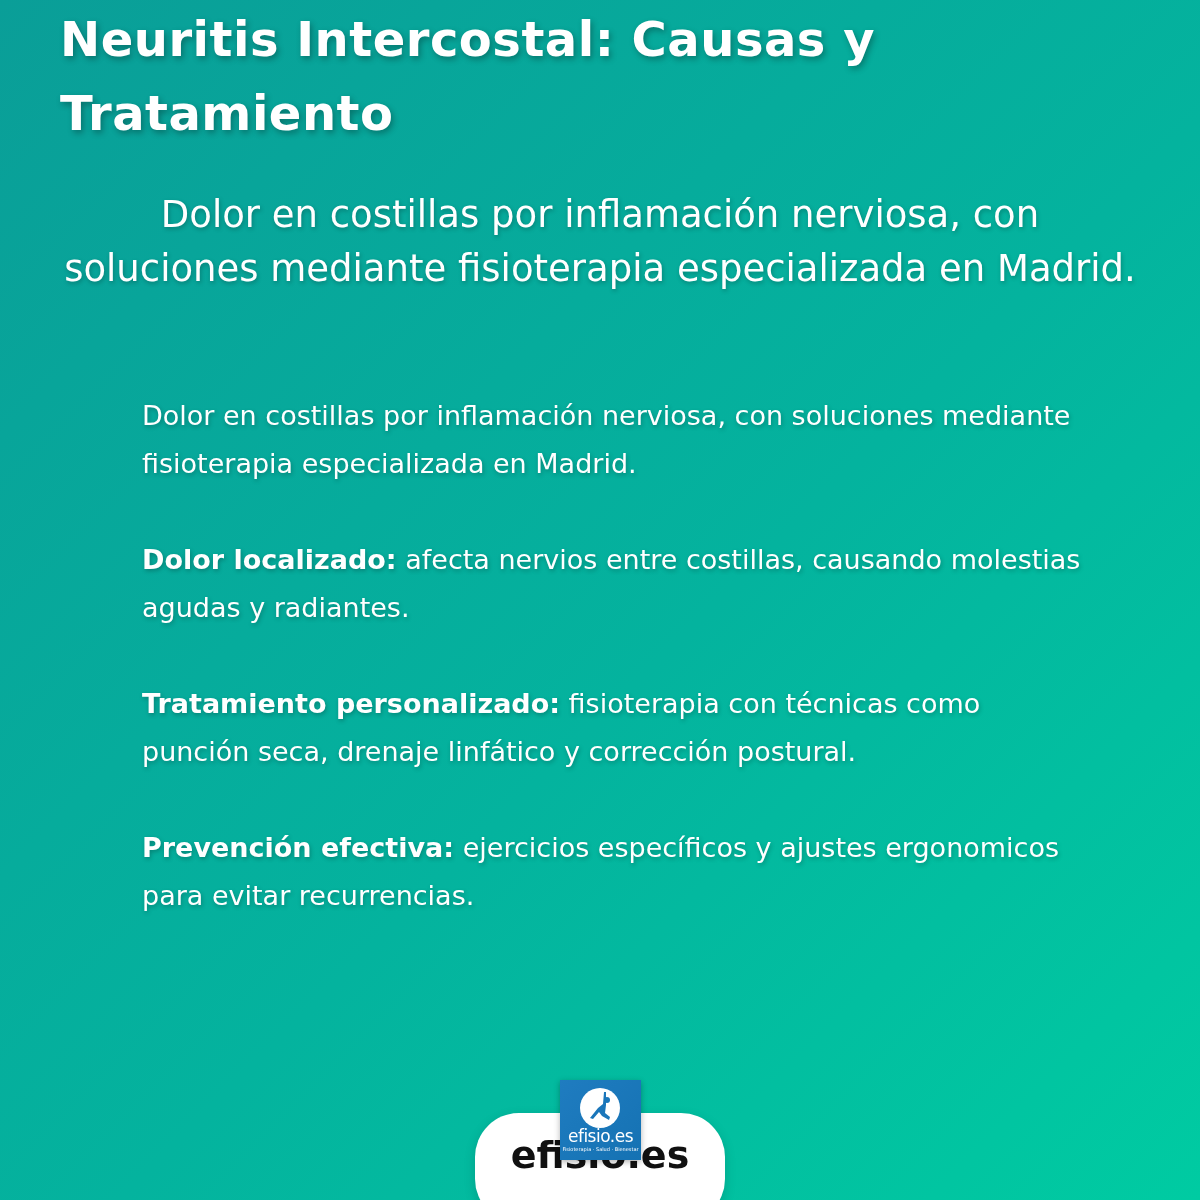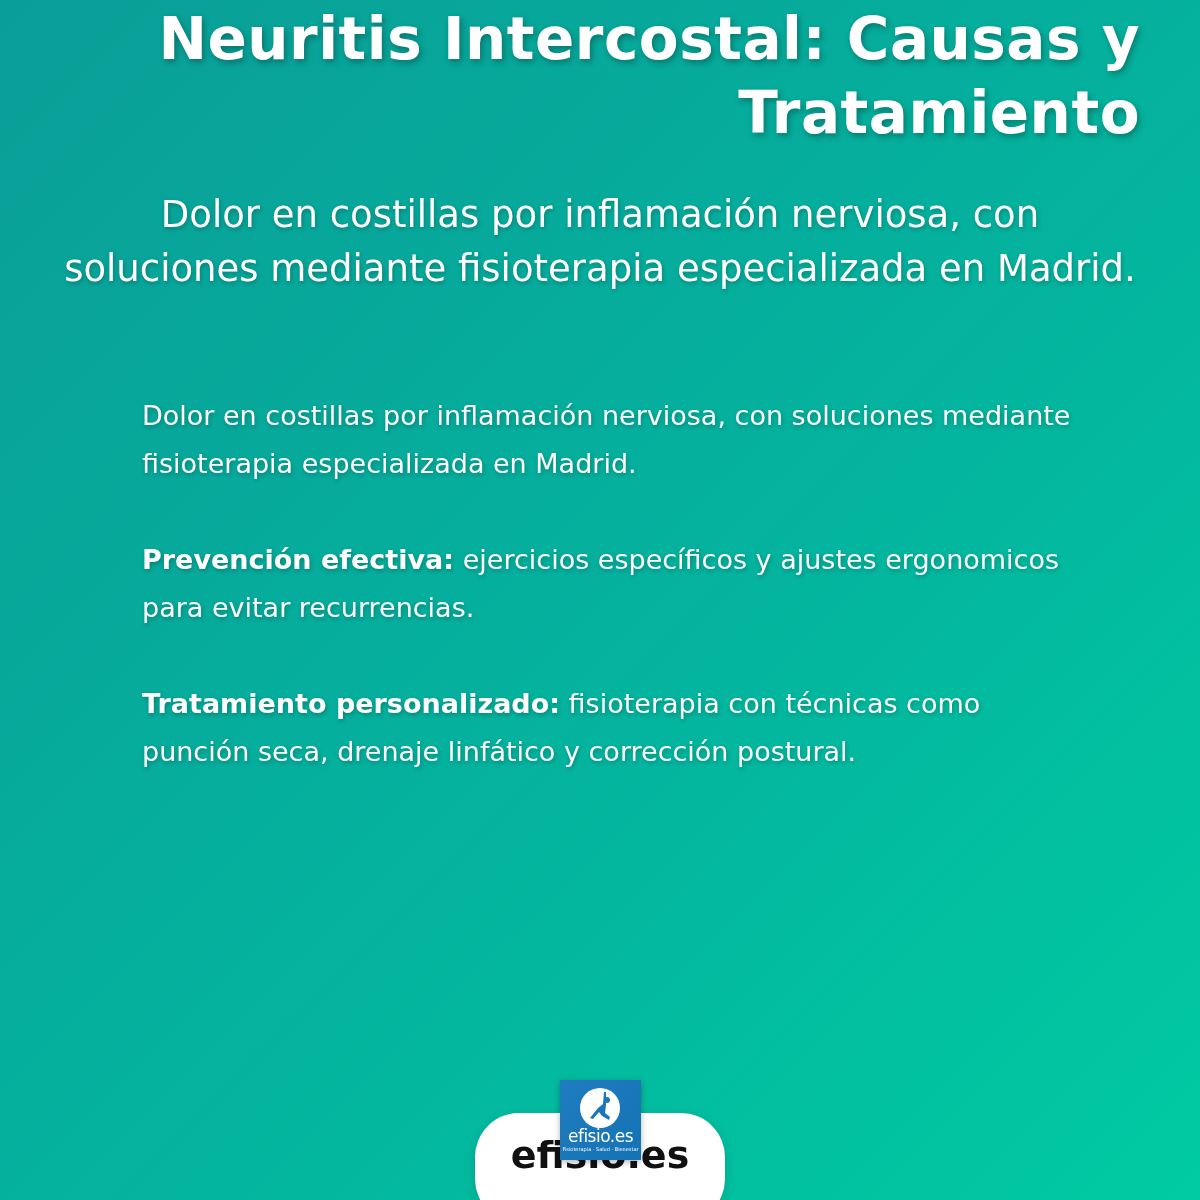--- a/index.html
+++ b/index.html
@@ -4,21 +4,21 @@
 <style>
   html, body { margin:0; padding:0; }
   body {
     width:1200px; height:1200px; overflow:hidden; position:relative;
     background: linear-gradient(135deg, #0a9e98 0%, #04b39e 55%, #00cba2 100%);
     font-family: "DejaVu Sans", sans-serif;
     color:#fff;
   }
   .title {
     position:absolute; top:2px; left:60px; width:1080px;
-    text-align:right; font-weight:bold; font-size:58px; line-height:74px;
+    text-align:left; font-weight:bold; font-size:48px; line-height:74px;
     text-shadow: 2px 3px 6px rgba(0,0,0,0.3);
     letter-spacing:0.5px;
   }
   .subtitle {
     position:absolute; top:188px; left:60px; width:1080px;
     text-align:center; font-size:37px; line-height:54px;
     text-shadow: 1px 2px 4px rgba(0,0,0,0.25);
   }
   .body-text {
     position:absolute; top:392px; left:142px; width:940px;
@@ -55,22 +55,23 @@
   }
 </style>
 </head>
 <body>
 
 <div class="title">Neuritis Intercostal: Causas y Tratamiento</div>
 <div class="subtitle">Dolor en costillas por inflamación nerviosa, con soluciones mediante fisioterapia especializada en Madrid.</div>
 
 <div class="body-text">
   <p>Dolor en costillas por inflamación nerviosa, con soluciones mediante fisioterapia especializada en Madrid.</p>
+  <p><b>Dolor localizado:</b><span> afecta nervios entre costillas, causando molestias agudas y radiantes.</span></p>
+  <p><b>Tratamiento personalizado:</b><span> fisioterapia con técnicas como punción seca, drenaje linfático y corrección postural.</span></p>
   <p><b>Prevención efectiva:</b><span> ejercicios específicos y ajustes ergonomicos para evitar recurrencias.</span></p>
-  <p><b>Tratamiento personalizado:</b><span> fisioterapia con técnicas como punción seca, drenaje linfático y corrección postural.</span></p>
 </div>
 
 <div class="pill">
   <div class="pill-text">efisio.es</div>
 </div>
 
 <div class="logo">
   <div class="logo-circle">
     <svg width="40" height="40" viewBox="0 0 40 40">
       <path d="M24 4 L23 16 L18 20 L10 30 L13 31 L19 24 L22 28 L29 32 L30 29 L25 25 L26 17 L26 4 Z" fill="#1a76ba"></path>

